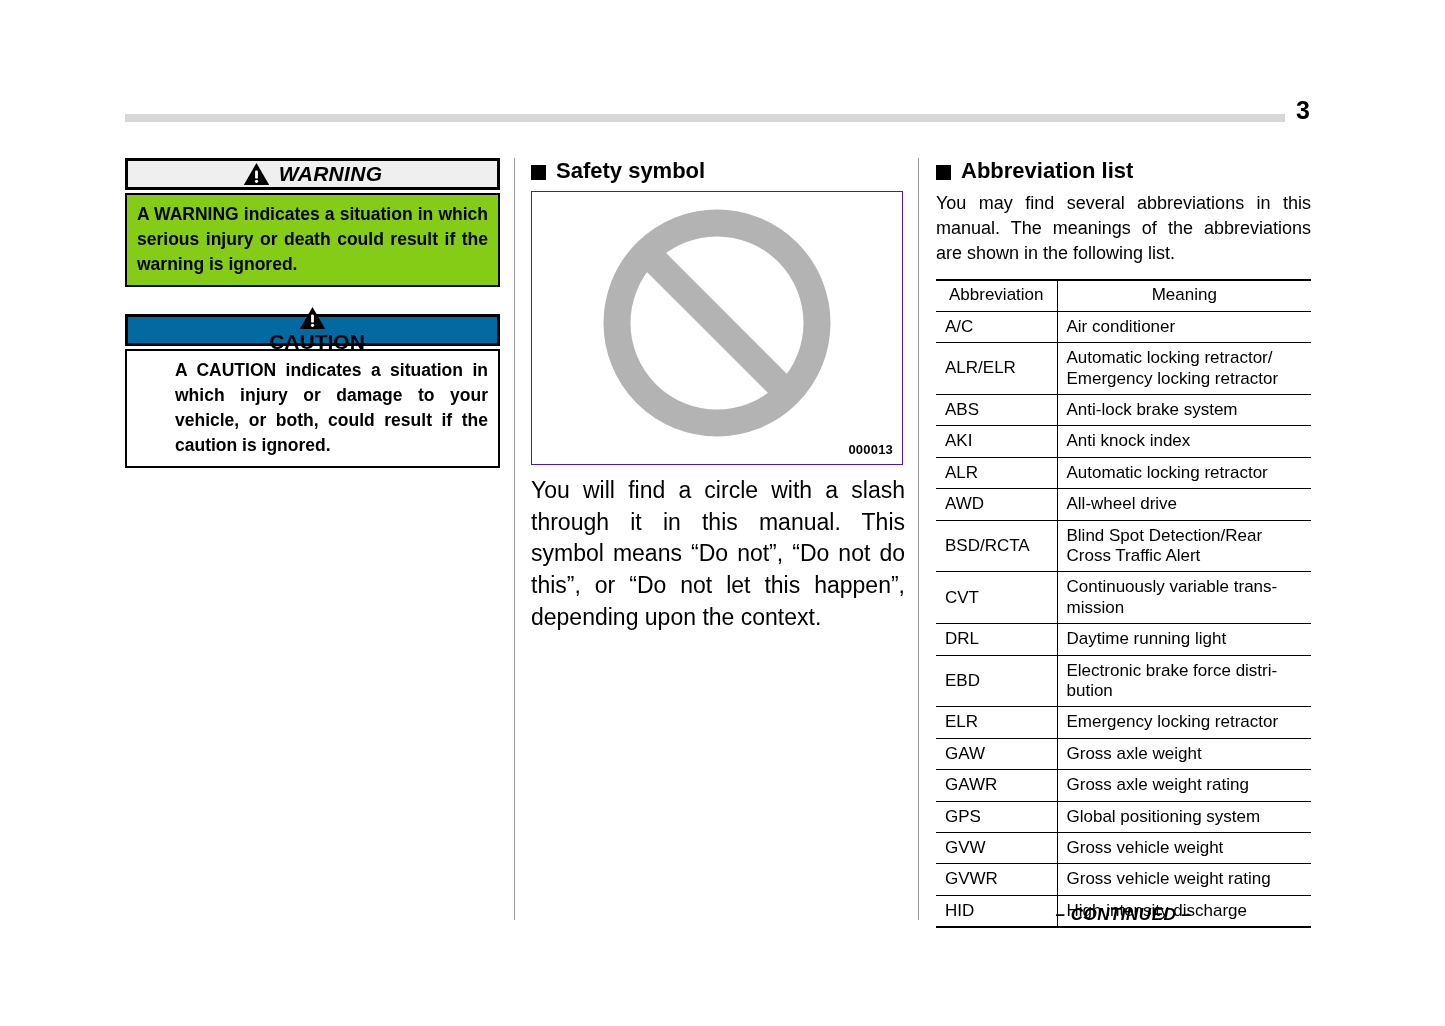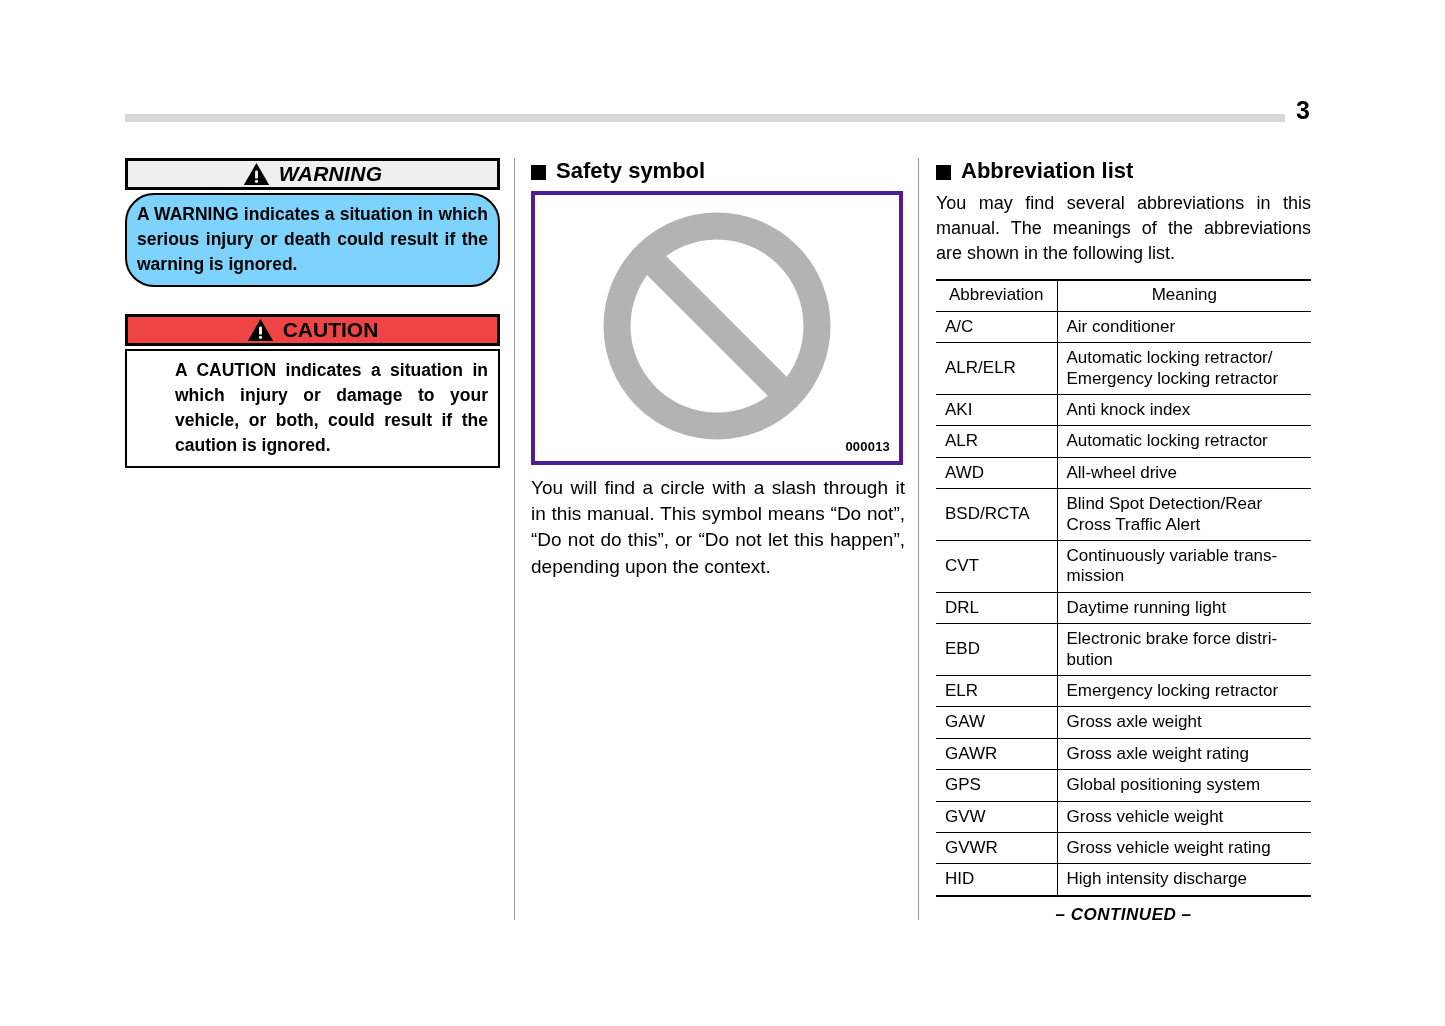--- a/index.html
+++ b/index.html
@@ -54,39 +54,39 @@
   
   .alert-title-box {
     border: 3px solid #000;
     height: 32px;
     display: flex;
     align-items: center;
     justify-content: center;
     box-sizing: border-box;
   }
   .alert-title-box.shaded { background: #efefef; font-style: italic; }
-  .alert-title-box.plain  { background: #ef4444; }
+  .alert-title-box.plain  { background: #0369a1; flex-direction: column; }
 
   .alert-title-text {
     font-size: 21px;
     font-weight: bold;
     letter-spacing: 0.3px;
     margin-left: 9px;
   }
   .alert-title-text.thin { font-weight: bold; letter-spacing: 0px; }
 
   .warn-triangle { display: block; }
 
   .alert-body-box {
     border: 2px solid #000;
     box-sizing: border-box;
     padding: 7px 10px 8px 10px;
     margin-top: 3px;
   }
-  .alert-body-box.shaded { background: #7dd3fc; border-radius: 29px; }
+  .alert-body-box.shaded { background: #84cc16; }
   .alert-body-box.plain  { background: #ffffff; padding-left: 48px; }
   .alert-body-text {
     font-size: 17.5px;
     font-weight: bold;
     line-height: 1.43;
     text-align: justify;
     text-align-last: left;
     margin: 0;
   }
 
@@ -122,38 +122,38 @@
     height: 15px;
     background: #000;
     margin-right: 10px;
     flex: 0 0 auto;
     position: relative;
     top: 1px;
   }
 
   
   #symbol-figure {
-    border: 4px solid #4c1d95;
+    border: 1px solid #4c1d95;
     box-sizing: border-box;
     width: 372px;
     height: 274px;
     position: relative;
     background: #ffffff;
   }
   #symbol-figure svg { position: absolute; left: 50%; top: 6px; transform: translateX(-50%); }
   #figure-id {
     position: absolute;
     right: 9px;
     bottom: 7px;
     font-size: 13px;
     font-weight: bold;
     letter-spacing: 0.2px;
   }
   #symbol-caption {
-    font-size: 19px;
+    font-size: 23px;
     line-height: 1.38;
     margin: 10px 0 0 0;
     text-align: justify;
     text-align-last: left;
   }
 
   
   #abbrev-intro {
     font-size: 18px;
     line-height: 1.38;
@@ -292,20 +292,24 @@
     <tbody id="abbrev-tbody">
         <tr>
           <td class="abbr">A/C</td>
           <td class="mean">Air conditioner</td>
         </tr>
         <tr>
           <td class="abbr">ALR/ELR</td>
           <td class="mean two-line">Automatic locking retractor/<br>Emergency locking retractor</td>
         </tr>
         <tr>
+          <td class="abbr">ABS</td>
+          <td class="mean">Anti-lock brake system</td>
+        </tr>
+        <tr>
           <td class="abbr">AKI</td>
           <td class="mean">Anti knock index</td>
         </tr>
         <tr>
           <td class="abbr">ALR</td>
           <td class="mean">Automatic locking retractor</td>
         </tr>
         <tr>
           <td class="abbr">AWD</td>
           <td class="mean">All-wheel drive</td>

